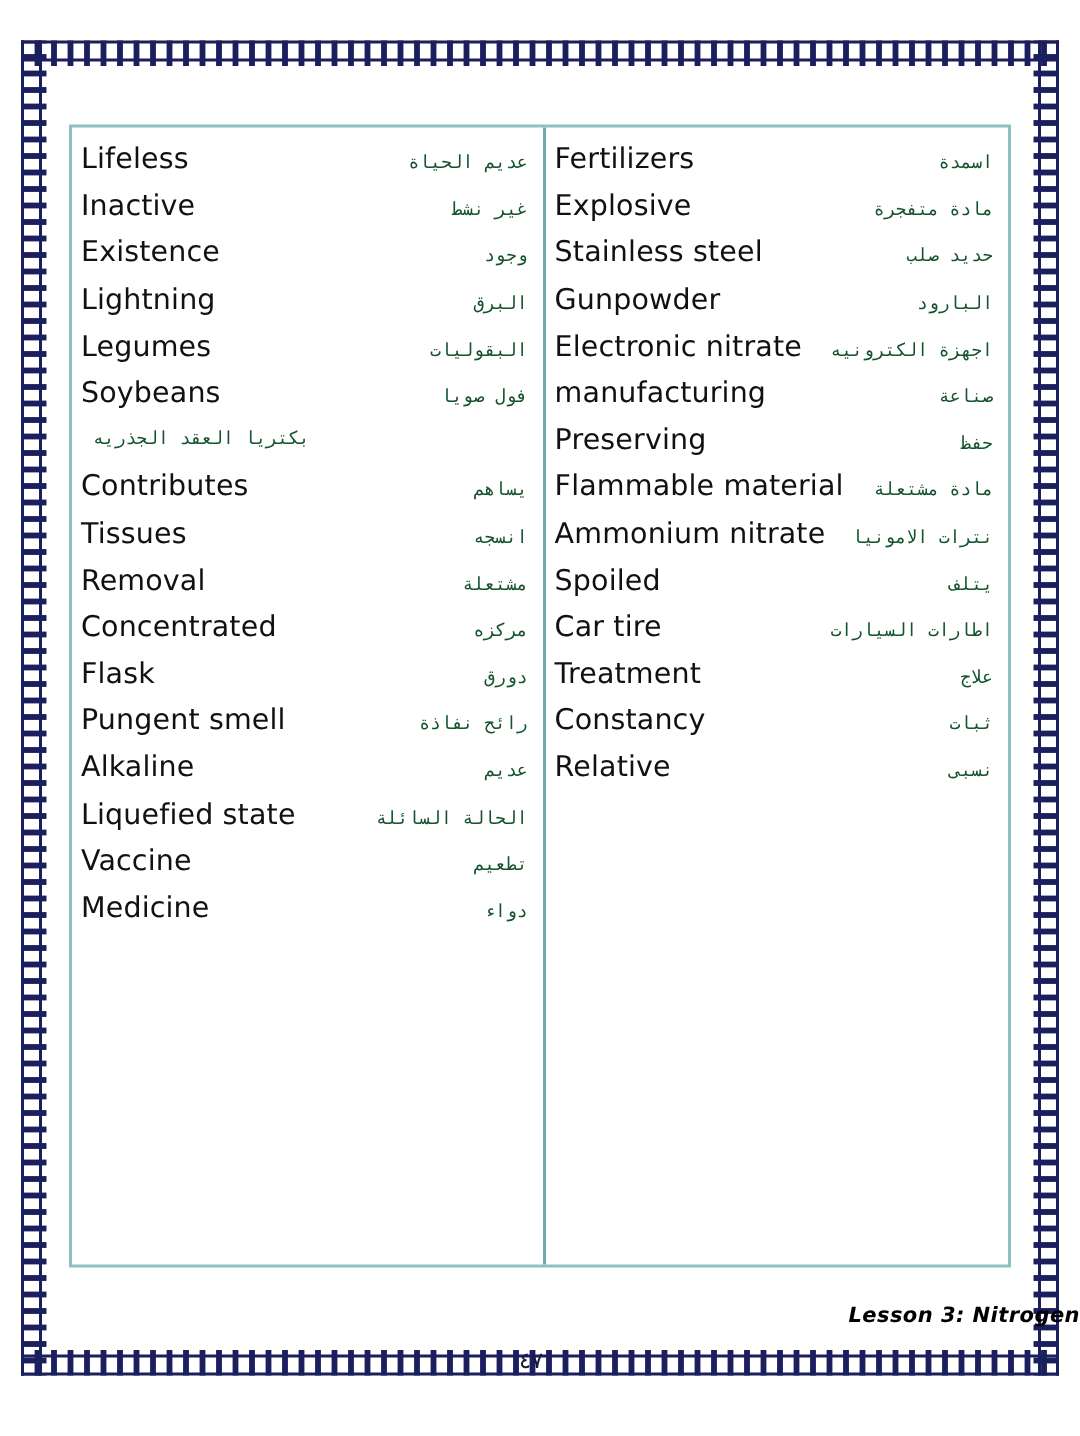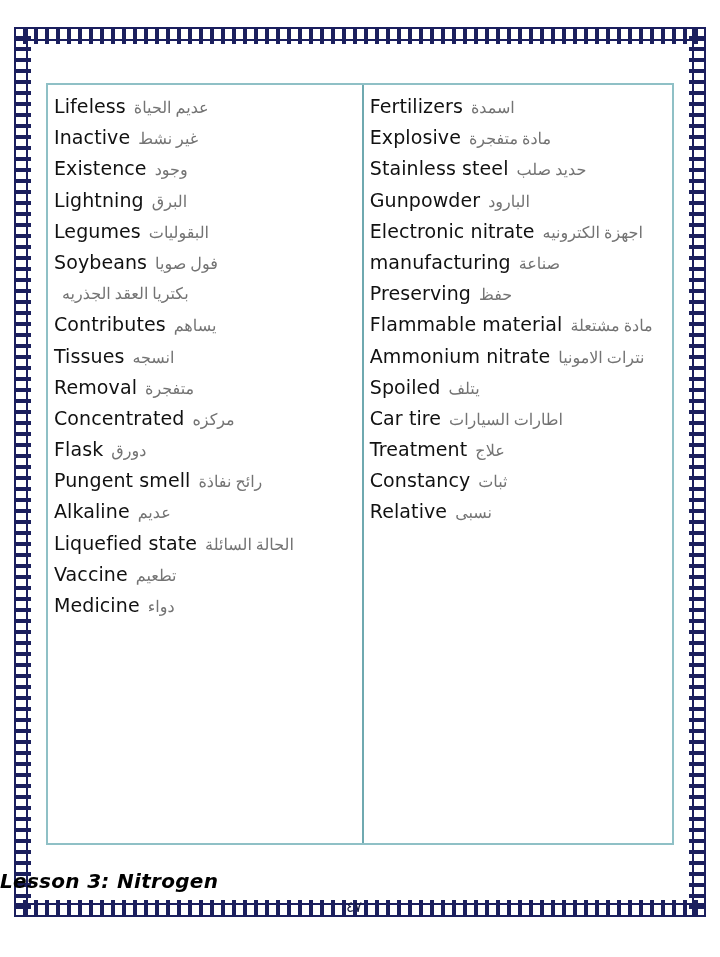--- a/index.html
+++ b/index.html
@@ -125,48 +125,49 @@
     width: 50.6%;
     border-right: 2px solid #6fa9b0;
   }
   .vocab-col.right-col {
     width: 49.4%;
   }
 
   .vocab-row {
     display: flex;
     align-items: baseline;
+    justify-content: space-between;
     height: 31.2px;
     line-height: 31.2px;
     white-space: nowrap;
   }
   .term-en {
     font-family: "DejaVu Sans", sans-serif;
     font-size: 19px;
     color: #111111;
     letter-spacing: 0.1px;
   }
   .term-ar {
-    font-family: Liberation Serif, serif;
-    font-size: 16px;
-    color: #737373;
+    font-family: Liberation Mono, monospace;
+    font-size: 12px;
+    color: #14532d;
     direction: rtl;
     unicode-bidi: isolate;
     padding-left: 8px;
   }
 
   
   #lesson-footer {
     position: absolute;
     left: 0;
     right: 0;
     top: 869px;
-    text-align: left;
+    text-align: right;
     font-family: "DejaVu Sans", sans-serif;
-    font-size: 20px;
+    font-size: 14px;
     font-weight: bold;
     font-style: italic;
     color: #000000;
     letter-spacing: 0.3px;
   }
   #page-number {
     position: absolute;
     left: 0;
     right: 12px;
     top: 898px;
@@ -221,21 +222,21 @@
         <div class="vocab-row">
           <span class="term-en">Contributes</span>
           <span class="term-ar">يساهم</span>
         </div>
         <div class="vocab-row">
           <span class="term-en">Tissues</span>
           <span class="term-ar">انسجه</span>
         </div>
         <div class="vocab-row">
           <span class="term-en">Removal</span>
-          <span class="term-ar">متفجرة</span>
+          <span class="term-ar">مشتعلة</span>
         </div>
         <div class="vocab-row">
           <span class="term-en">Concentrated</span>
           <span class="term-ar">مركزه</span>
         </div>
         <div class="vocab-row">
           <span class="term-en">Flask</span>
           <span class="term-ar">دورق</span>
         </div>
         <div class="vocab-row">

